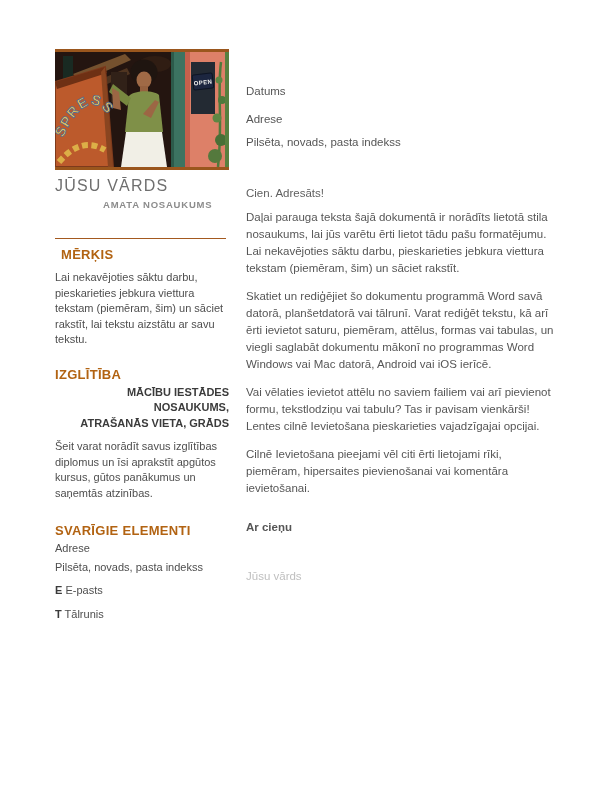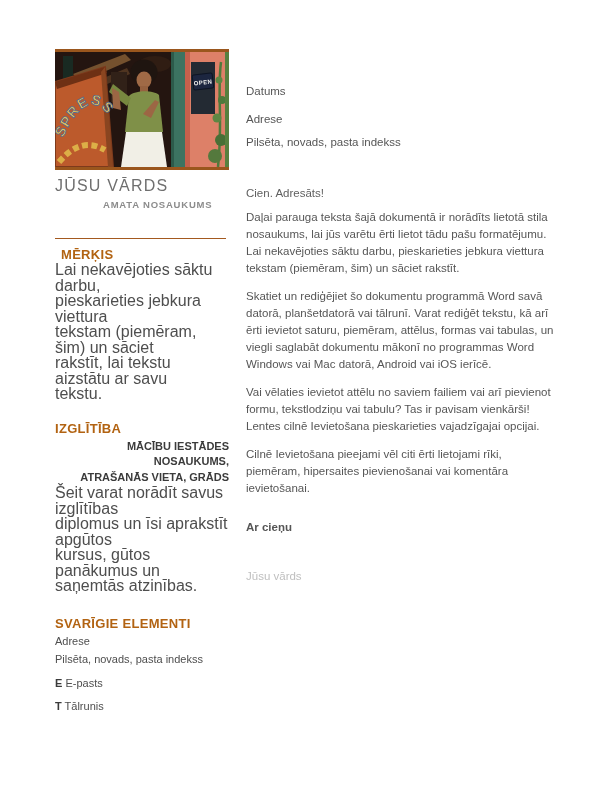--- a/index.html
+++ b/index.html
@@ -27,21 +27,21 @@
     margin-left:48px;
   }
   .rule { margin-top:28px; border-top:1px solid #a3591f; width:171px; }
   .sec-heading {
     font-size:13px; font-weight:700; color:#b26312; letter-spacing:0.3px;
   }
   .sec-objective .sec-heading { margin-top:8px;padding-left:6px; }
   .sec-education .sec-heading { margin-top:19px; }
   .sec-contact .sec-heading { margin-top:22px; }
   .sec-body {
-    margin-top:0; font-size:16px; line-height:15.5px; color:#4e4e4e;
+    margin-top:8px; font-size:11px; line-height:15.5px; color:#4e4e4e;
     white-space:pre-line;
   }
   .sec-subheading {
     margin-top:3px; font-size:11px; line-height:15.5px; font-weight:700;
     color:#3b3b3b; white-space:pre-line;text-align:right;
   }
   .contact-line { margin-top:2px; font-size:11px; line-height:16.5px; color:#4e4e4e; }
   .contact-line.spaced { margin-top:7px; }
   .contact-prefix { font-weight:700; color:#3b3b3b; }
   

